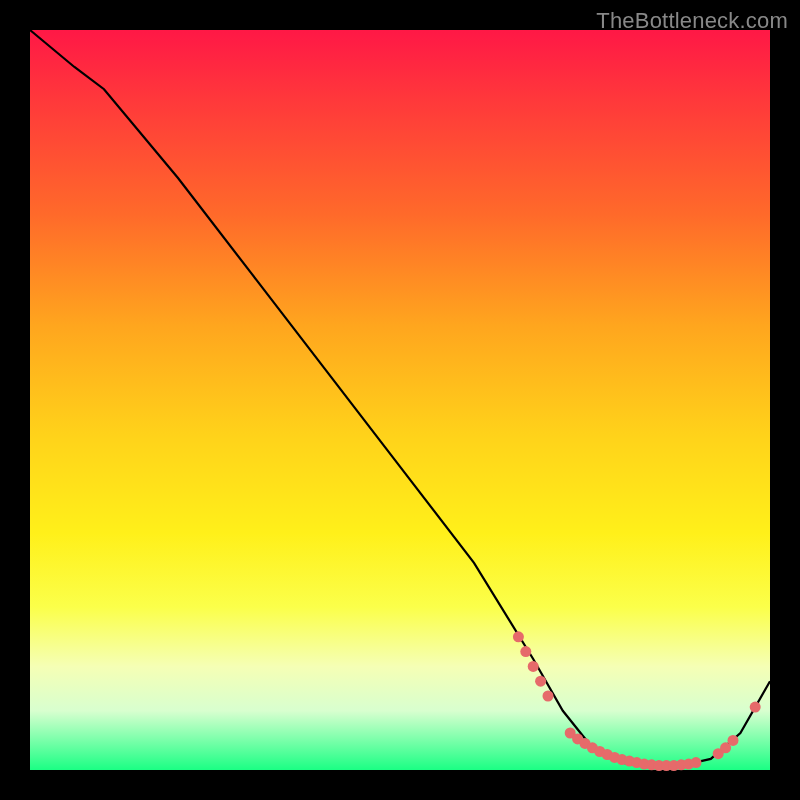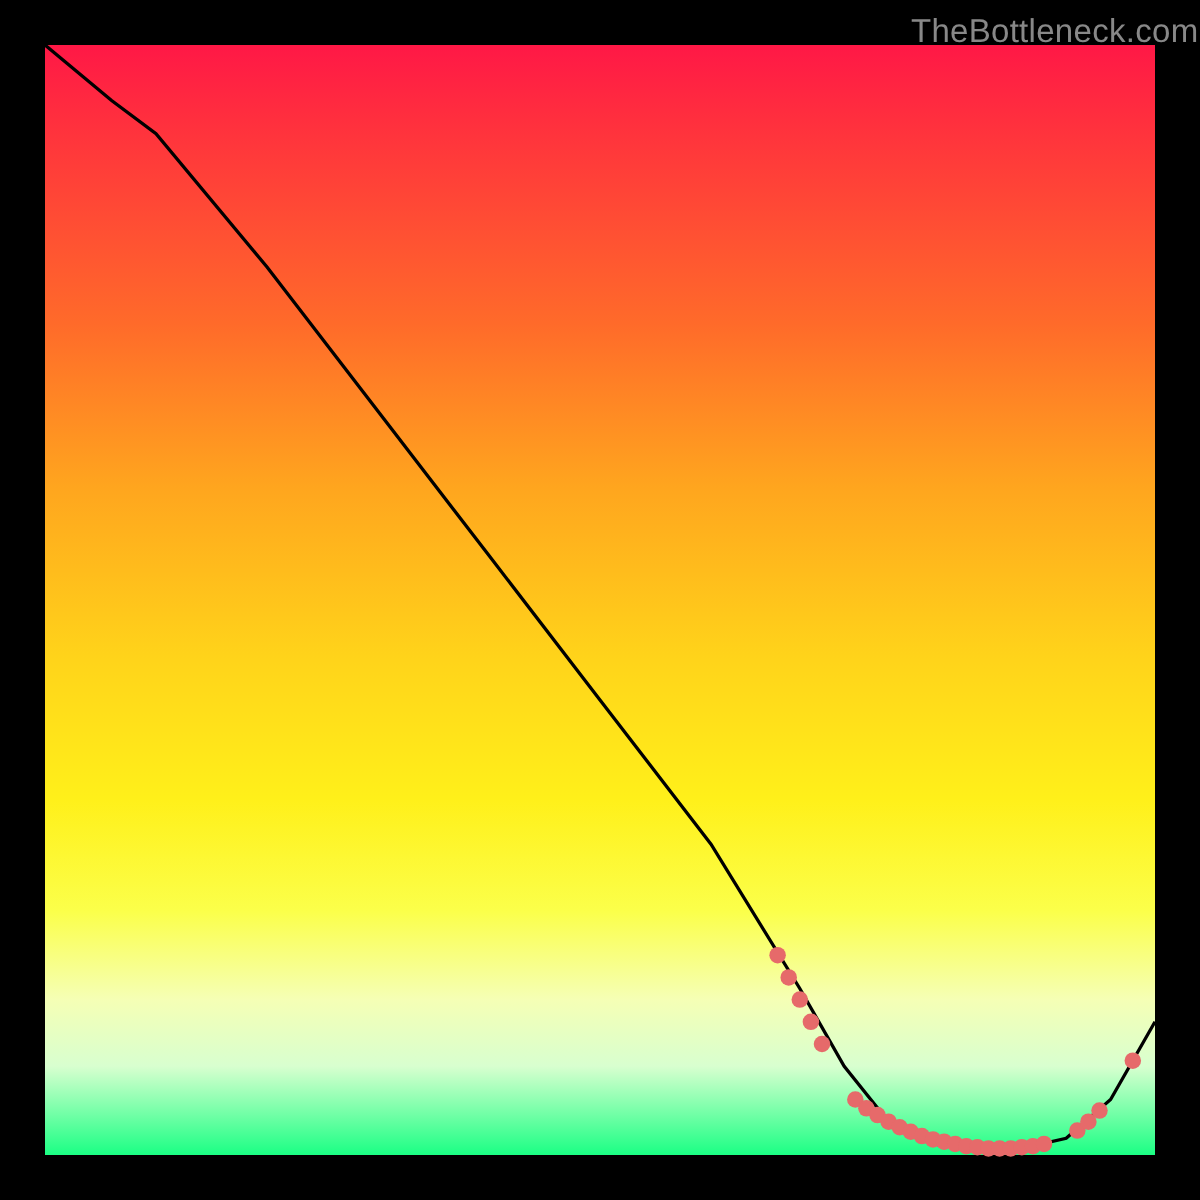--- a/index.html
+++ b/index.html
@@ -13,21 +13,21 @@
   }
   .container {
     position: relative;
     width: 800px;
     height: 800px;
     background: #000;
   }
   .watermark {
     position: absolute;
     top: 8px;
-    right: 1px;
+    right: 12px;
     color: #888;
     font-size: 22px;
     font-weight: normal;
     z-index: 10;
     letter-spacing: 0.2px;
   }
   .plot-area {
     position: absolute;
     left: 30px;
     top: 30px;

